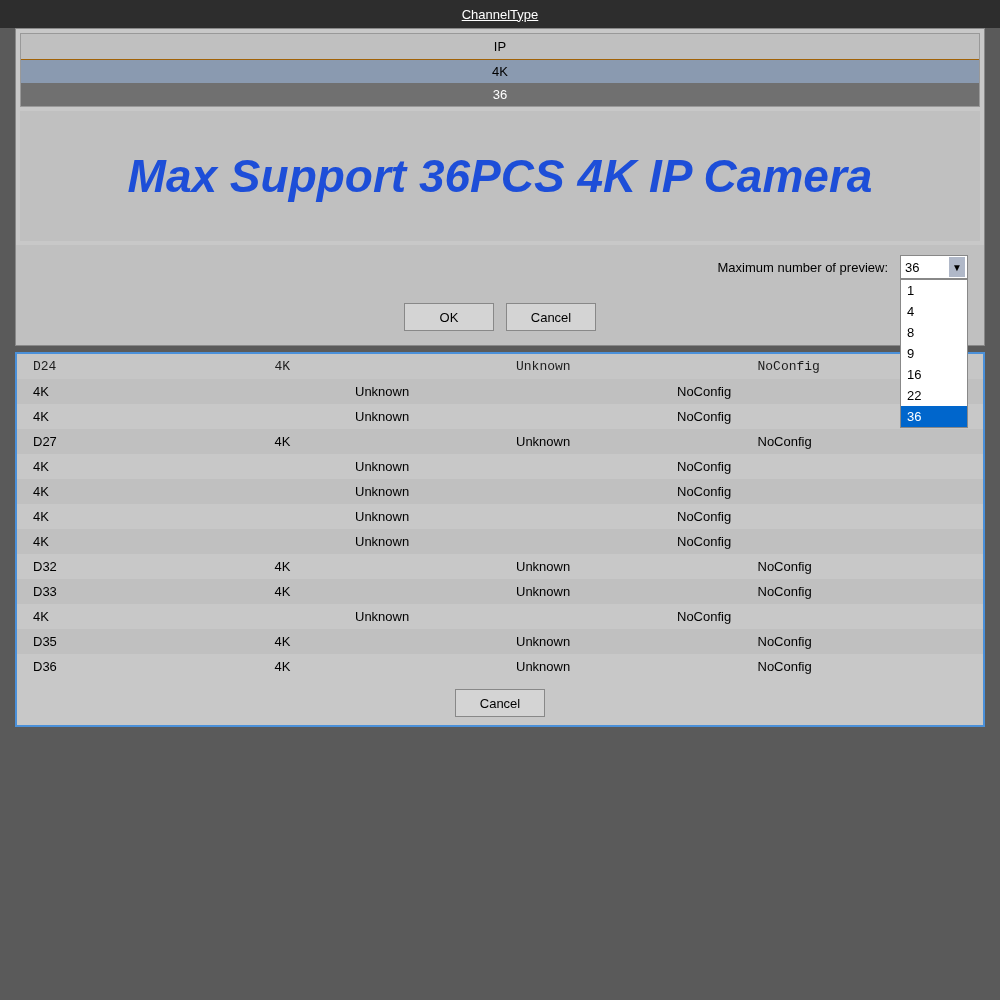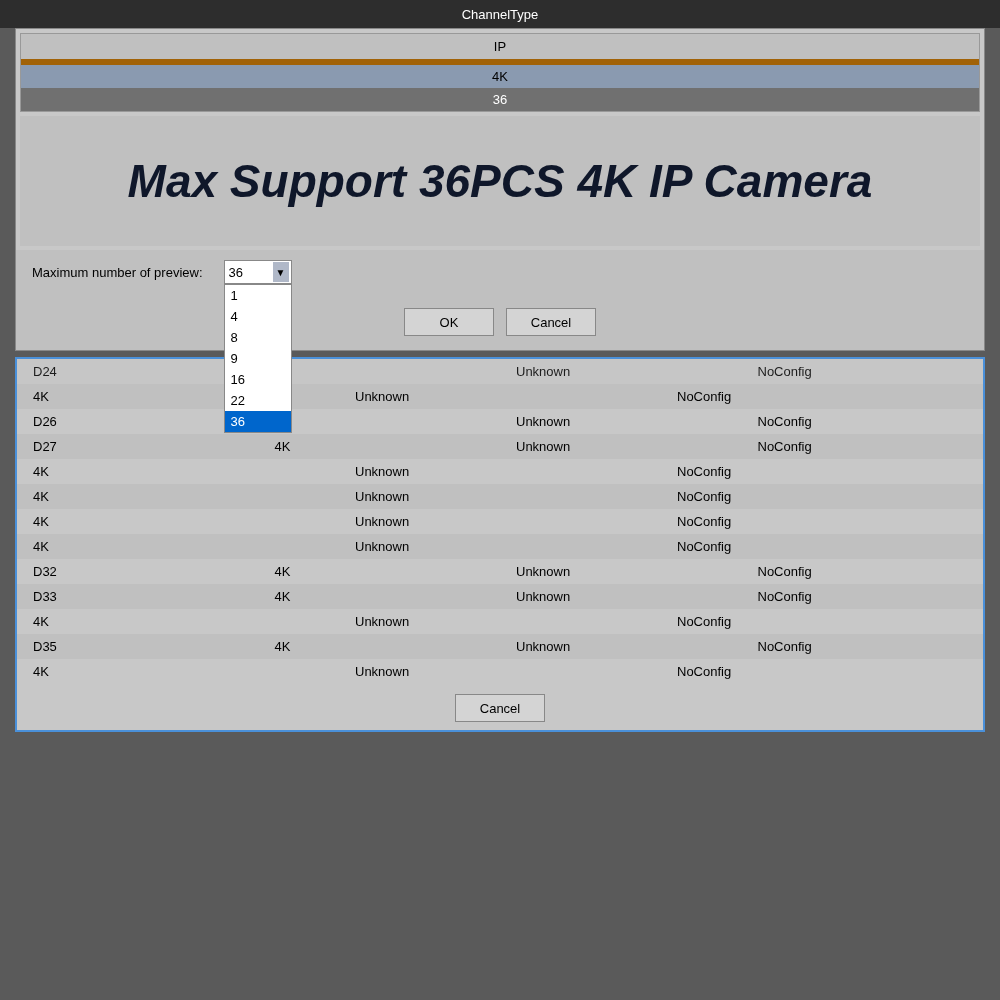--- a/index.html
+++ b/index.html
@@ -17,20 +17,21 @@
     
     .title-bar {
       width: 100%;
       height: 28px;
       background: #2d2d2d;
       display: flex;
       align-items: center;
       justify-content: center;
       color: #ffffff;
       font-size: 13px;
+      text-decoration: underline;
     }
 
     
     .channel-dialog {
       width: 970px;
       margin: 0 auto;
       background: #c8c8c8;
       border: 1px solid #888;
       position: relative;
     }
@@ -38,21 +39,21 @@
     .channel-dialog-inner {
       background: #c0c0c0;
       border: 1px solid #999;
       margin: 4px;
     }
 
     
     .table-header {
       display: flex;
       background: #c0c0c0;
-      border-bottom: 6px solid #a16207;
+      border-bottom: 1px solid #a16207;
     }
 
     .table-header-cell {
       flex: 1;
       text-align: center;
       padding: 5px 0;
       font-size: 13px;
       color: #000;
     }
 
@@ -88,35 +89,36 @@
     .promo-area {
       background: #c0c0c0;
       height: 130px;
       display: flex;
       align-items: center;
       justify-content: center;
       margin: 4px;
     }
 
     .promo-text {
-      color: #0f172a;
+      color: #1d4ed8;
       font-size: 46px;
       font-weight: bold;
       font-style: italic;
       line-height: 1.1;
     }
 
     
     .preview-section {
       background: #c0c0c0;
       padding: 10px 16px;
       display: flex;
       align-items: center;
-      gap: 21px;
-      position: relative;
+      gap: 12px;
+      position: relative;
+      justify-content: flex-end;
     }
 
     .preview-label {
       font-size: 13px;
       color: #000;
       white-space: nowrap;
     }
 
     .preview-select-wrapper {
       position: relative;
@@ -217,20 +219,21 @@
     .bottom-table-row:nth-child(odd) {
       background: #c8c8c8;
     }
 
     .bottom-table-row:nth-child(even) {
       background: #c0c0c0;
     }
 
     .bottom-table-row.partial {
       opacity: 0.85;
+      font-family: Liberation Mono, monospace;
     }
 
     .bottom-cell {
       flex: 1;
       padding: 3px 16px;
       font-size: 13px;
       color: #000;
     }
 
     
@@ -304,21 +307,20 @@
       <div class="bottom-cell">NoConfig</div>
     </div>
 
     <div class="bottom-table-row">
       <div class="bottom-cell">4K</div>
       <div class="bottom-cell">Unknown</div>
       <div class="bottom-cell">NoConfig</div>
     </div>
 
     <div class="bottom-table-row">
-      <div class="bottom-cell">D26</div>
       <div class="bottom-cell">4K</div>
       <div class="bottom-cell">Unknown</div>
       <div class="bottom-cell">NoConfig</div>
     </div>
 
     <div class="bottom-table-row">
       <div class="bottom-cell">D27</div>
       <div class="bottom-cell">4K</div>
       <div class="bottom-cell">Unknown</div>
       <div class="bottom-cell">NoConfig</div>
@@ -369,20 +371,21 @@
     </div>
 
     <div class="bottom-table-row">
       <div class="bottom-cell">D35</div>
       <div class="bottom-cell">4K</div>
       <div class="bottom-cell">Unknown</div>
       <div class="bottom-cell">NoConfig</div>
     </div>
 
     <div class="bottom-table-row">
+      <div class="bottom-cell">D36</div>
       <div class="bottom-cell">4K</div>
       <div class="bottom-cell">Unknown</div>
       <div class="bottom-cell">NoConfig</div>
     </div>
   </div>
 
   <div class="bottom-cancel-wrapper">
     <button class="dialog-btn">Cancel</button>
   </div>
 </div>

